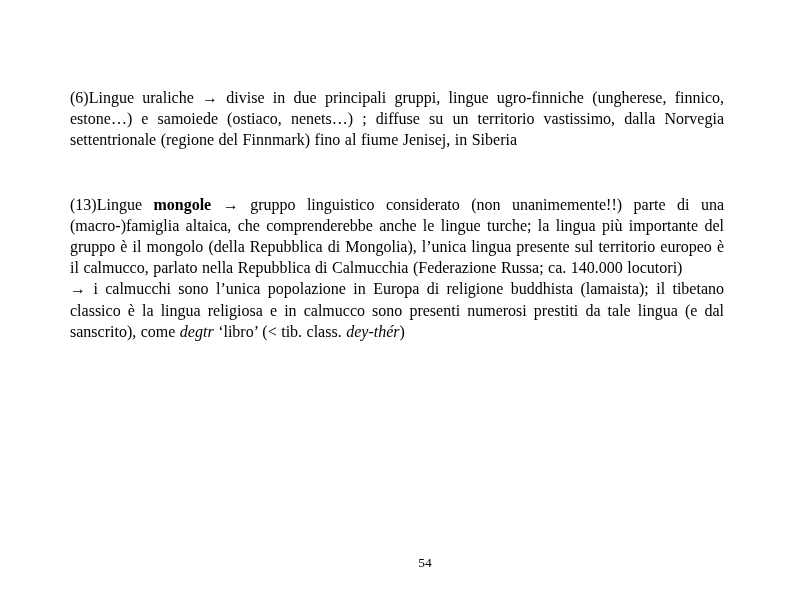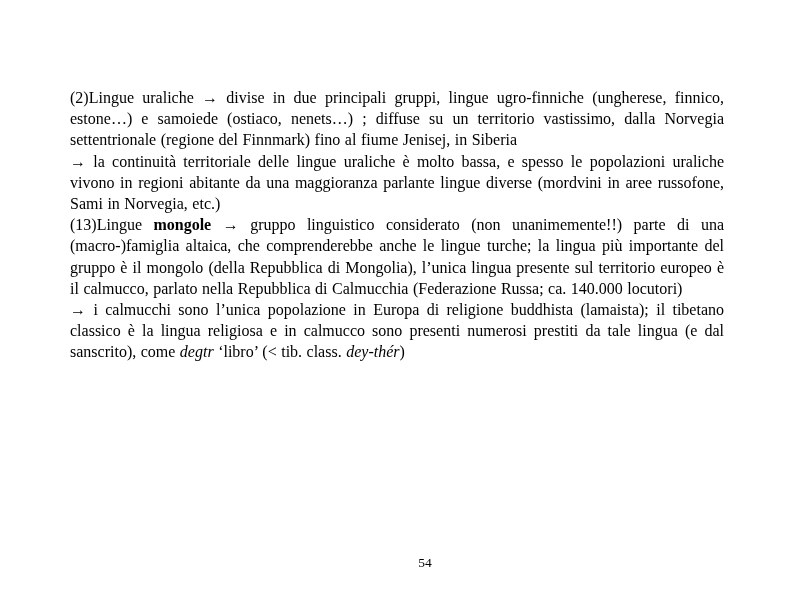--- a/index.html
+++ b/index.html
@@ -23,42 +23,41 @@
     width: 654px;
   }
   p.block {
     margin: 0;
     font-size: 16px;
     line-height: 21.2px;
     text-align: justify;
     word-spacing: 0.5px;
   }
   .text-block { margin: 0; }
-  .text-block.second { }
+  .text-block.second { margin-top: 43px; }
   .page-number {
     position: absolute;
     top: 555px;
     left: 0;
     width: 100%;
     text-align: center;
     font-size: 13.5px;
     font-family: "Liberation Serif", serif;
     color: #000000;
     margin-left: 29px;
   }
 </style>
 </head>
 <body>
 
 <div class="page">
   <div class="content">
 
     <div class="text-block first">
-      <p class="block"><span>(2)Lingue </span><span style="font-weight: normal;">uraliche</span><span> → divise in due principali gruppi, lingue ugro-finniche (ungherese, finnico, estone…) e samoiede (ostiaco, nenets…) ; diffuse su un territorio vastissimo, dalla Norvegia settentrionale (regione del Finnmark) fino al fiume Jenisej, in Siberia</span></p>
-      <p class="block"><span>→ la continuità territoriale delle lingue uraliche è molto bassa, e spesso le popolazioni uraliche vivono in regioni abitante da una maggioranza parlante lingue diverse (mordvini in aree russofone, Sami in Norvegia, etc.)</span></p>
+      <p class="block"><span>(6)Lingue </span><span style="font-weight: normal;">uraliche</span><span> → divise in due principali gruppi, lingue ugro-finniche (ungherese, finnico, estone…) e samoiede (ostiaco, nenets…) ; diffuse su un territorio vastissimo, dalla Norvegia settentrionale (regione del Finnmark) fino al fiume Jenisej, in Siberia</span></p>
     </div>
 
     <div class="text-block second">
       <p class="block"><span>(13)Lingue </span><span style="font-weight: bold;">mongole</span><span> → gruppo linguistico considerato (non unanimemente!!) parte di una (macro-)famiglia altaica, che comprenderebbe anche le lingue turche; la lingua più importante del gruppo è il mongolo (della Repubblica di Mongolia), l’unica lingua presente sul territorio europeo è il calmucco, parlato nella Repubblica di Calmucchia (Federazione Russa; ca. 140.000 locutori)</span></p>
       <p class="block"><span>→ i calmucchi sono l’unica popolazione in Europa di religione buddhista (lamaista); il tibetano classico è la lingua religiosa e in calmucco sono presenti numerosi prestiti da tale lingua (e dal sanscrito), come </span><span style="font-style: italic;">degtr</span><span> ‘libro’ (&lt; tib. class. </span><span style="font-style: italic;">dey-thér</span><span>)</span></p>
     </div>
 
   </div>
 
   <div class="page-number">54</div>

